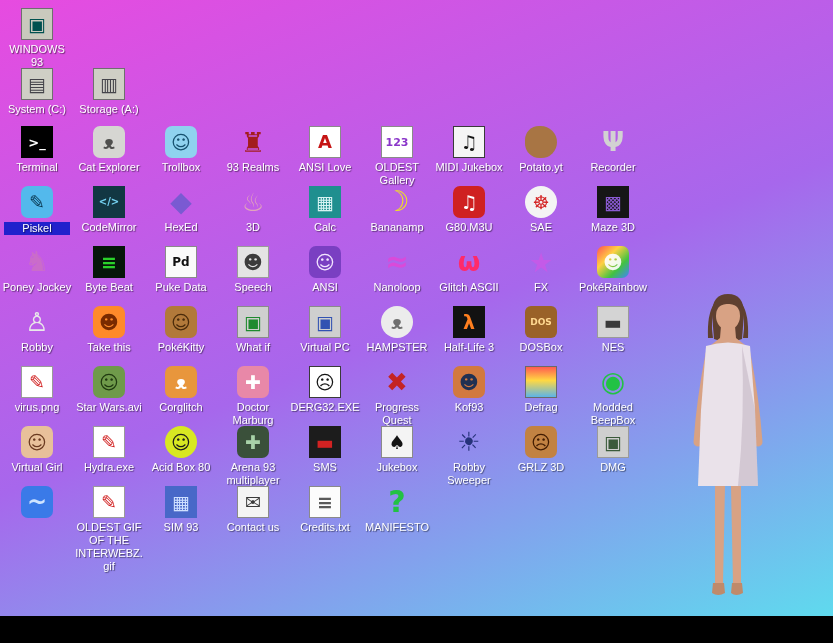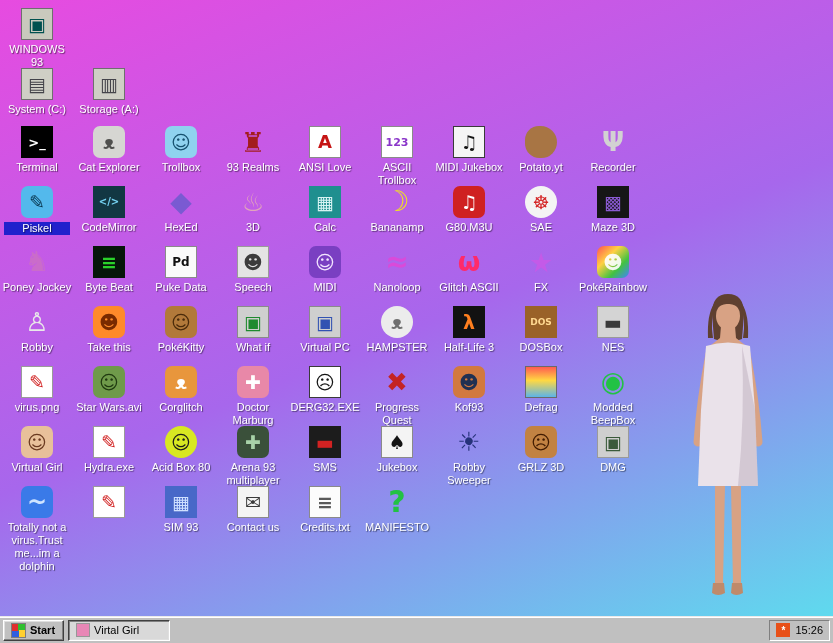--- a/index.html
+++ b/index.html
@@ -99,21 +99,21 @@
         <div class="di" style="left: 290px; top: 126px;">
           <div class="tile sq" style="background: rgb(255, 255, 255); box-shadow: rgb(138, 138, 138) 0px 0px 0px 1px inset;">
             <span style="color: rgb(198, 21, 21); font-size: 18px;">A</span>
           </div>
           <div class="lbl">ANSI Love</div>
         </div>
         <div class="di" style="left: 362px; top: 126px;">
           <div class="tile sq" style="background: rgb(255, 255, 255); box-shadow: rgb(138, 138, 138) 0px 0px 0px 1px inset;">
             <span style="color: rgb(138, 53, 201); font-size: 11px;">123</span>
           </div>
-          <div class="lbl">ASCII Trollbox</div>
+          <div class="lbl">OLDEST Gallery</div>
         </div>
         <div class="di" style="left: 434px; top: 126px;">
           <div class="tile sq" style="background: rgb(245, 245, 245); box-shadow: rgb(58, 58, 58) 0px 0px 0px 1px inset;">
             <span style="color: rgb(20, 20, 20); font-size: 19px;">♫</span>
           </div>
           <div class="lbl">MIDI Jukebox</div>
         </div>
         <div class="di" style="left: 506px; top: 126px;">
           <div class="tile blob" style="background: rgb(168, 117, 68);">
             <span style="color: rgb(106, 69, 32); font-size: 19px;"></span>
@@ -198,21 +198,21 @@
         <div class="di" style="left: 218px; top: 246px;">
           <div class="tile sq" style="background: rgb(228, 228, 228); box-shadow: rgb(154, 154, 154) 0px 0px 0px 1px inset;">
             <span style="color: rgb(60, 60, 60); font-size: 19px;">☻</span>
           </div>
           <div class="lbl">Speech</div>
         </div>
         <div class="di" style="left: 290px; top: 246px;">
           <div class="tile round" style="background: rgb(122, 63, 194);">
             <span style="color: rgb(242, 228, 255); font-size: 19px;">☺</span>
           </div>
-          <div class="lbl">MIDI</div>
+          <div class="lbl">ANSI</div>
         </div>
         <div class="di" style="left: 362px; top: 246px;">
           <div class="tile sq">
             <span style="color: rgb(218, 74, 218); font-size: 28px;">≈</span>
           </div>
           <div class="lbl">Nanoloop</div>
         </div>
         <div class="di" style="left: 434px; top: 246px;">
           <div class="tile sq">
             <span style="color: rgb(255, 42, 106); font-size: 26px;">ω</span>
@@ -267,21 +267,21 @@
           </div>
           <div class="lbl">HAMPSTER</div>
         </div>
         <div class="di" style="left: 434px; top: 306px;">
           <div class="tile sq" style="background: rgb(18, 18, 18);">
             <span style="color: rgb(255, 127, 31); font-size: 19px;">λ</span>
           </div>
           <div class="lbl">Half-Life 3</div>
         </div>
         <div class="di" style="left: 506px; top: 306px;">
-          <div class="tile sq" style="background: rgb(154, 98, 40);">
+          <div class="tile sq" style="background: rgb(154, 98, 40); border-radius: 6px;">
             <span style="color: rgb(255, 216, 144); font-size: 9px;">DOS</span>
           </div>
           <div class="lbl">DOSBox</div>
         </div>
         <div class="di" style="left: 578px; top: 306px;">
           <div class="tile sq" style="background: rgb(212, 212, 212); box-shadow: rgb(154, 154, 154) 0px 0px 0px 1px inset;">
             <span style="color: rgb(58, 58, 58); font-size: 19px;">▬</span>
           </div>
           <div class="lbl">NES</div>
         </div>
@@ -390,26 +390,26 @@
         <div class="di" style="left: 578px; top: 426px;">
           <div class="tile sq" style="background: rgb(207, 207, 207); box-shadow: rgb(154, 154, 154) 0px 0px 0px 1px inset;">
             <span style="color: rgb(58, 90, 58); font-size: 19px;">▣</span>
           </div>
           <div class="lbl">DMG</div>
         </div>
         <div class="di" style="left: 2px; top: 486px;">
           <div class="tile round" style="background: rgb(58, 122, 232);">
             <span style="color: rgb(207, 228, 255); font-size: 24px;">~</span>
           </div>
-          <div class="lbl">Totally not a virus.Trust me...im a dolphin</div>
         </div>
         <div class="di" style="left: 74px; top: 486px;">
           <div class="tile sq" style="background: rgb(255, 255, 255); box-shadow: rgb(154, 154, 154) 0px 0px 0px 1px inset;">
             <span style="color: rgb(210, 34, 34); font-size: 19px;">✎</span>
           </div>
+          <div class="lbl">OLDEST GIF OF THE INTERWEBZ.gif</div>
         </div>
         <div class="di" style="left: 146px; top: 486px;">
           <div class="tile sq" style="background: rgb(72, 104, 200);">
             <span style="color: rgb(207, 224, 255); font-size: 19px;">▦</span>
           </div>
           <div class="lbl">SIM 93</div>
         </div>
         <div class="di" style="left: 218px; top: 486px;">
           <div class="tile sq" style="background: rgb(244, 244, 244); box-shadow: rgb(138, 138, 138) 0px 0px 0px 1px inset;">
             <span style="color: rgb(58, 58, 58); font-size: 19px;">✉</span>
@@ -441,28 +441,14 @@
       <path d="M57 18 Q60 7 70 7 Q80 7 83 18 Q76 11 70 12 Q64 11 57 18 Z" style="fill:var(--hair)"></path>
       <path d="M57 14 Q52 28 55 46 L50 46 Q49 22 56 12 Z" style="fill:var(--hair)"></path>
       <path d="M83 14 Q88 28 85 46 L90 46 Q91 22 84 12 Z" style="fill:var(--hair)"></path>
       <path d="M57 194 L67 194 L65 292 L57 292 Z" style="fill:var(--skin)"></path>
       <path d="M73 194 L83 194 L83 292 L75 292 Z" style="fill:var(--skin)"></path>
       <path d="M55 291 L66 291 L67 301 Q60 305 54 301 Z" style="fill:var(--skin2)"></path>
       <path d="M74 291 L84 291 L85 301 Q78 305 73 301 Z" style="fill:var(--skin2)"></path>
     </svg>
   </div>
 
-  <div class="taskbar">
-    <button class="btn start">
-      <span class="winlogo"></span>
-      <span>Start</span>
-    </button>
-    <button class="btn task">
-      <span class="taskico" style="background: rgb(232, 135, 182);"></span>
-      <span>Virtal Girl</span>
-    </button>
-    <div class="tray">
-      <span class="trayico" style="background: rgb(232, 80, 24);">*</span>
-      <span class="clock">15:26</span>
-    </div>
-  </div>
 
 </div>
 
 </body></html>

